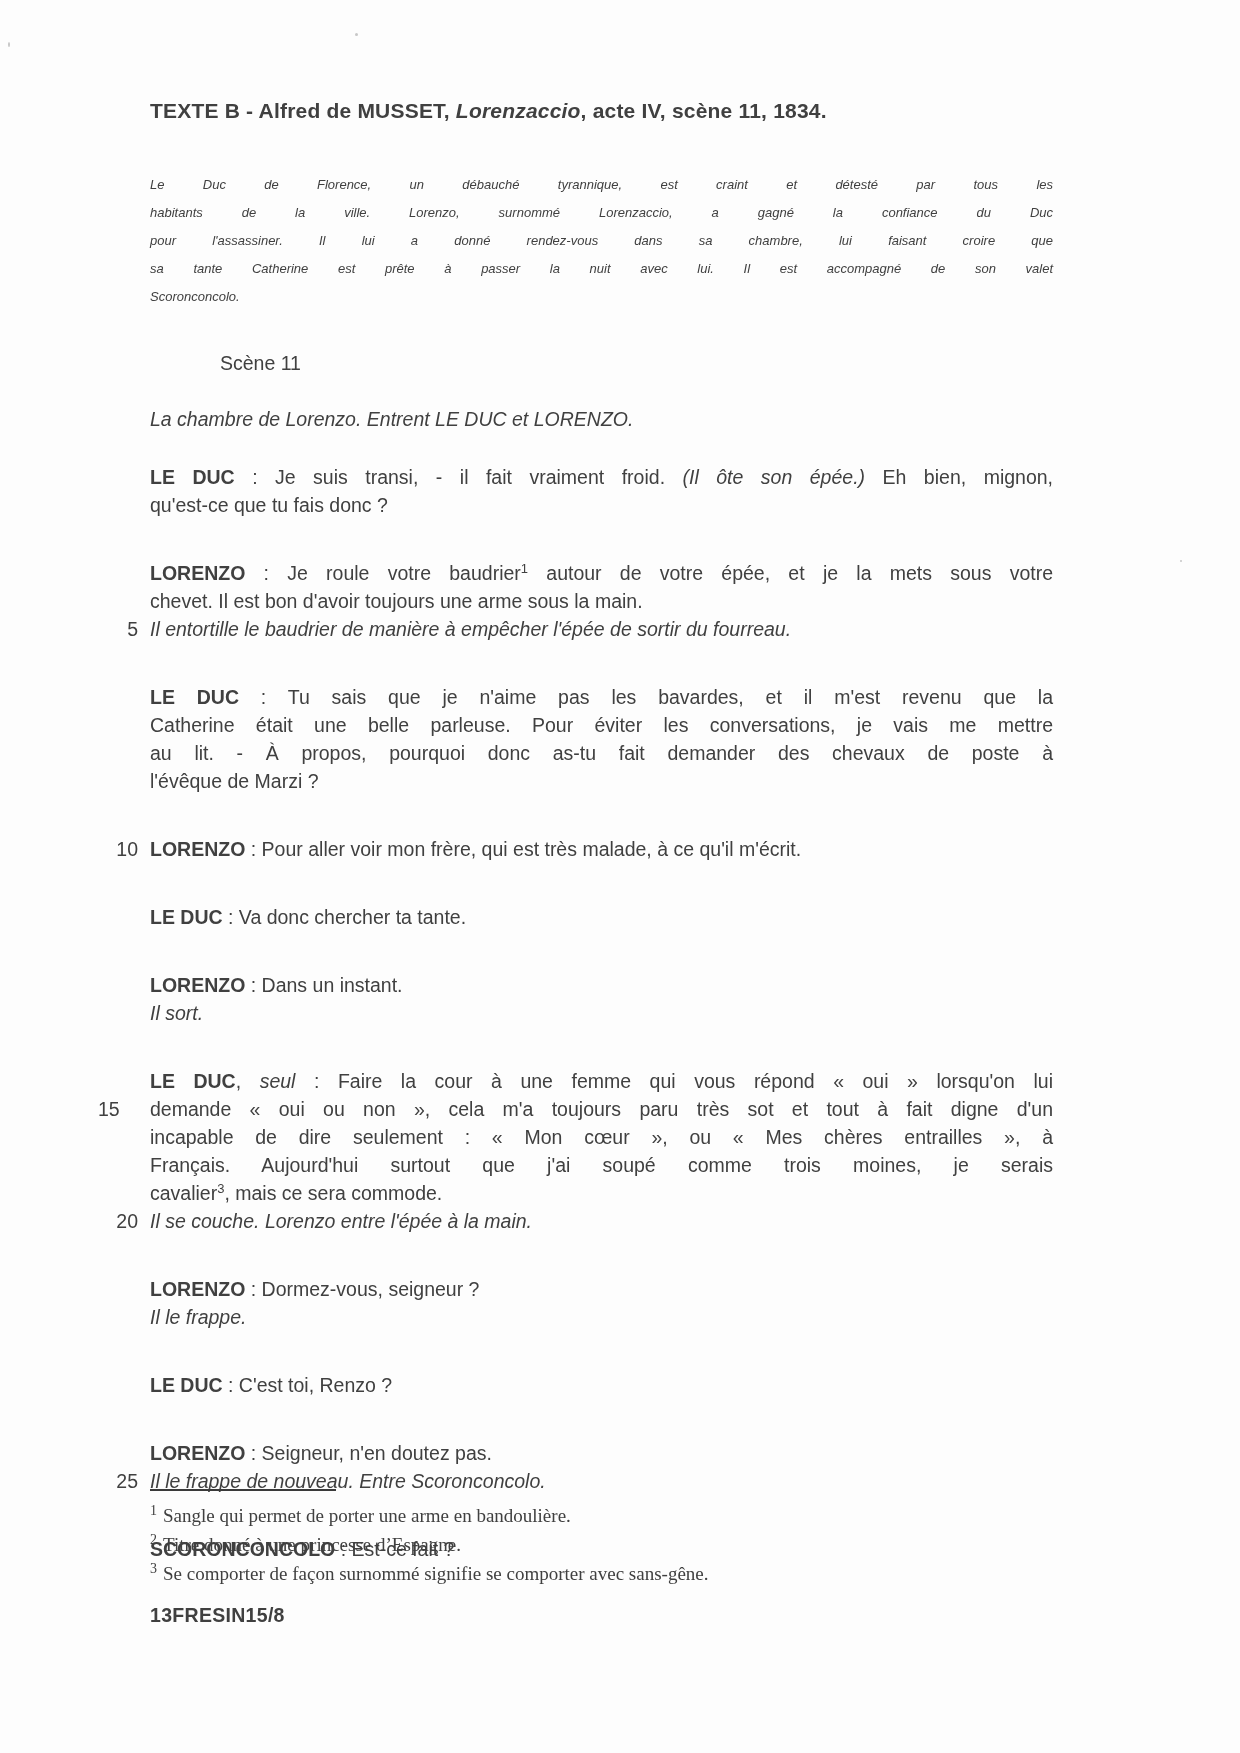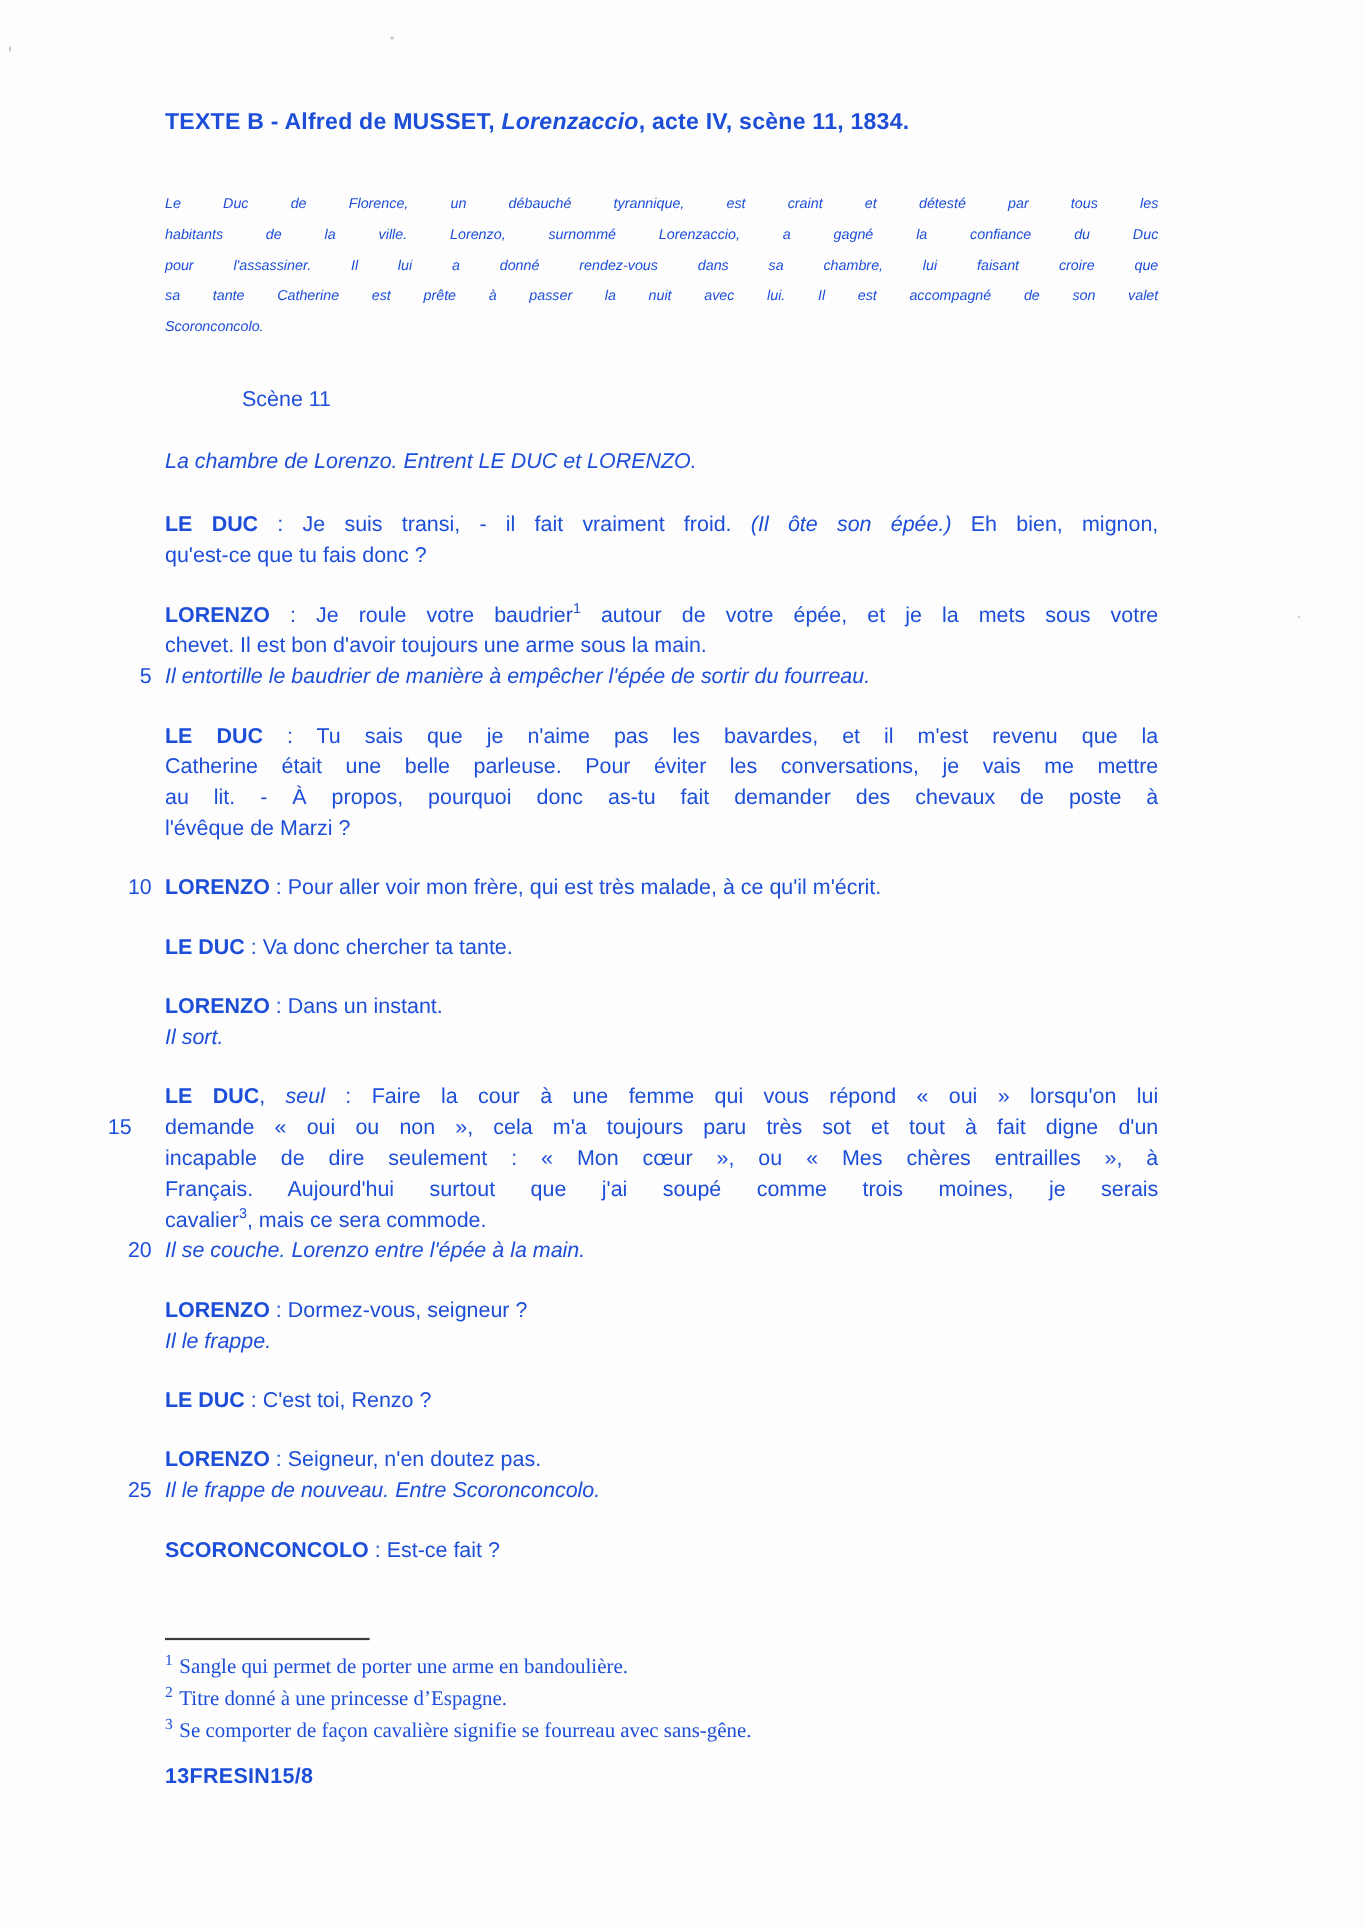--- a/index.html
+++ b/index.html
@@ -1,32 +1,32 @@
 <!DOCTYPE html>
 <html><head>
 <meta charset="utf-8">
 <style>
   html,body{margin:0;padding:0;}
   .page{
     position:relative;
     width:1240px;height:1753px;
     background:#fdfdfd;
     font-family:"Liberation Sans", sans-serif;
-    color:#1d4ed8;
+    color:#404040;
     overflow:hidden;
   }
   .sec{position:absolute;left:150px;width:903px;}
   .title{top:96px;font-size:21px;line-height:30px;letter-spacing:.2px;}
   .intro{top:171px;font-size:13px;font-style:italic;}
   .scene{top:352px;font-size:19.5px;font-weight:normal;padding-left:70px;}
   .opening{top:408px;font-size:19.5px;font-style:italic;}
   .dialogue{top:463px;font-size:19.5px;}
   .line{position:relative;min-height:28px;line-height:28px;}
   .just{text-align:justify;text-align-last:justify;}
-  .gap{margin-top:26px;}
+  .gap{margin-top:40px;}
   .num{
     position:absolute;left:-52px;top:0;width:40px;
     text-align:right;font-size:19.5px;font-style:normal;font-weight:normal;
   }
   .seg-b{font-weight:bold;}
   .seg-i{font-style:italic;}
   .seg-bi{font-weight:bold;font-style:italic;}
   .seg-n{font-weight:normal;font-style:normal;}
   sup.seg-sup{font-size:13px;line-height:0;vertical-align:super;}
   .fn-rule{top:1489px;width:186px;border-top:2.5px solid #3a3a3a;}
@@ -88,21 +88,21 @@
       <div class="line gap"><span class="seg-b">LORENZO</span><span class="seg-n"> : Seigneur, n'en doutez pas.</span></div>
       <div class="line"><span class="num">25</span><span class="seg-i">Il le frappe de nouveau. Entre Scoronconcolo.</span></div>
       <div class="line gap"><span class="seg-b">SCORONCONCOLO</span><span class="seg-n"> : Est-ce fait ?</span></div>
     </div>
 
   <div class="sec fn-rule"></div>
 
   <div class="sec footnotes" id="footnotes">
       <div class="line"><sup class="seg-sup">1</sup><span class="seg-n">Sangle qui permet de porter une arme en bandoulière.</span></div>
       <div class="line"><sup class="seg-sup">2</sup><span class="seg-n">Titre donné à une princesse d’Espagne.</span></div>
-      <div class="line"><sup class="seg-sup">3</sup><span class="seg-n">Se comporter de façon cavalière signifie se fourreau avec sans-gêne.</span></div>
+      <div class="line"><sup class="seg-sup">3</sup><span class="seg-n">Se comporter de façon surnommé signifie se comporter avec sans-gêne.</span></div>
     </div>
 
   <div class="sec footer">
     <span>13FRESIN1</span>
     <span>5/8</span>
   </div>
 
 </div>
 
 </body></html>

